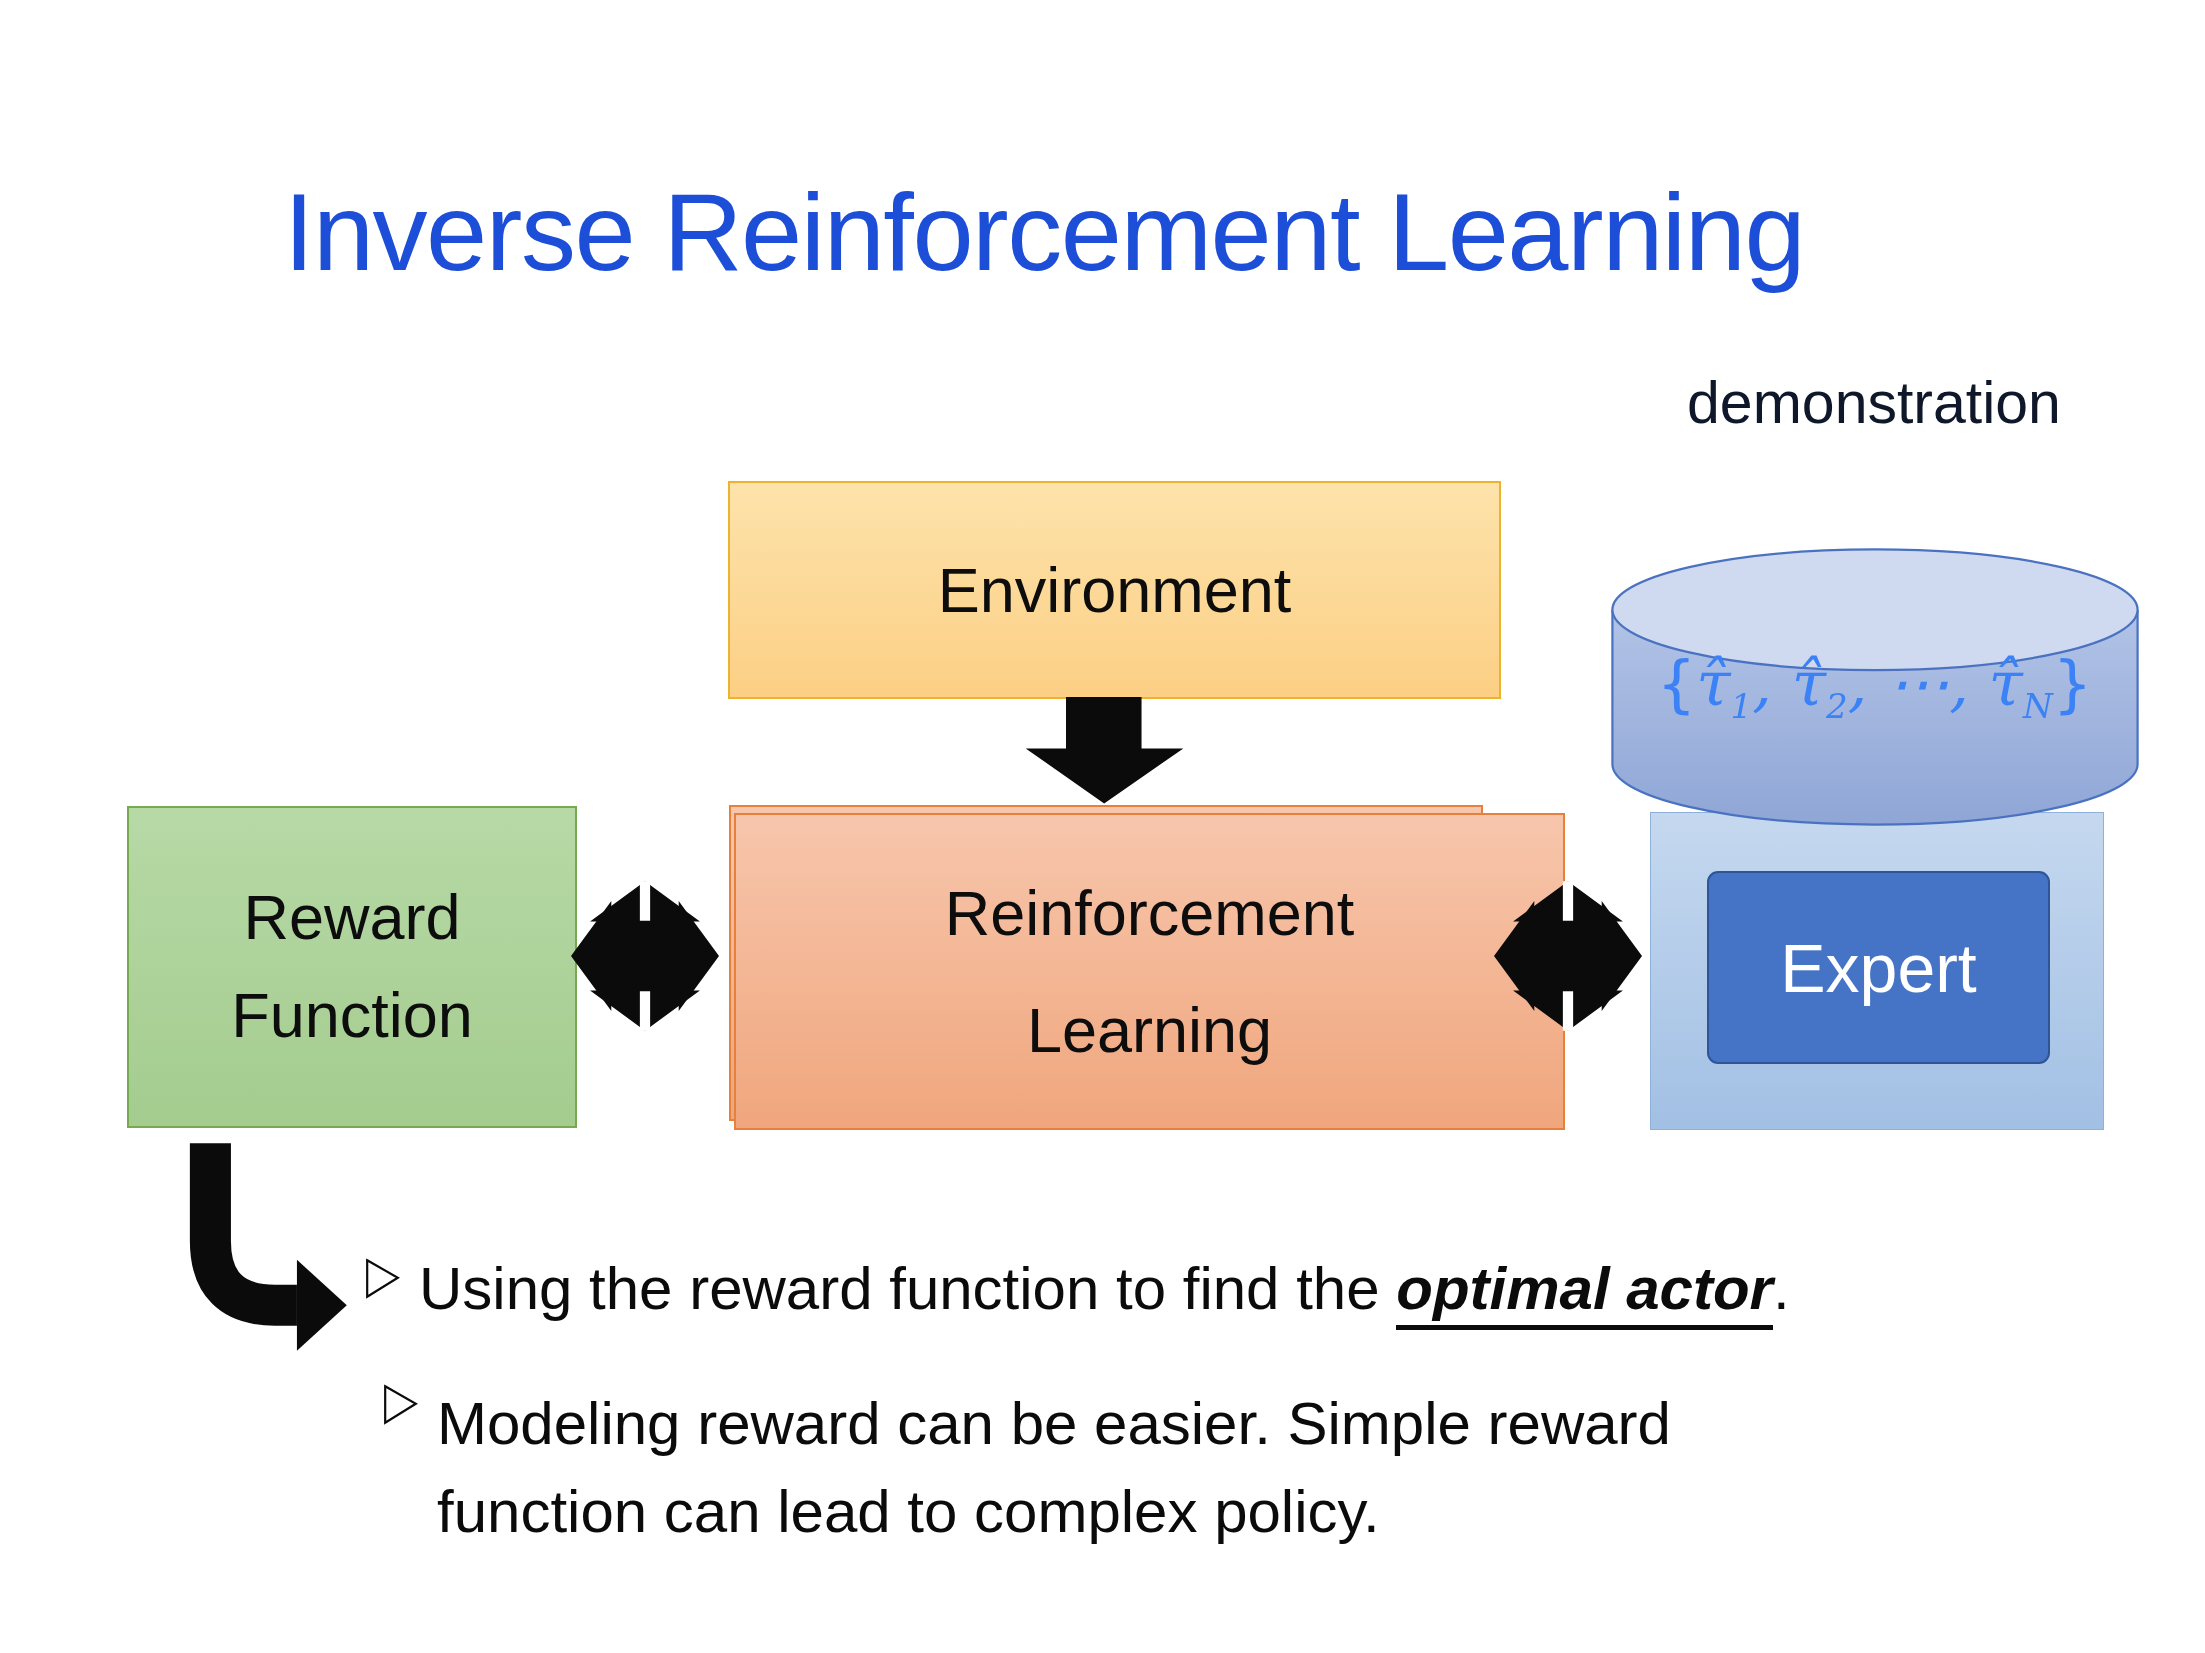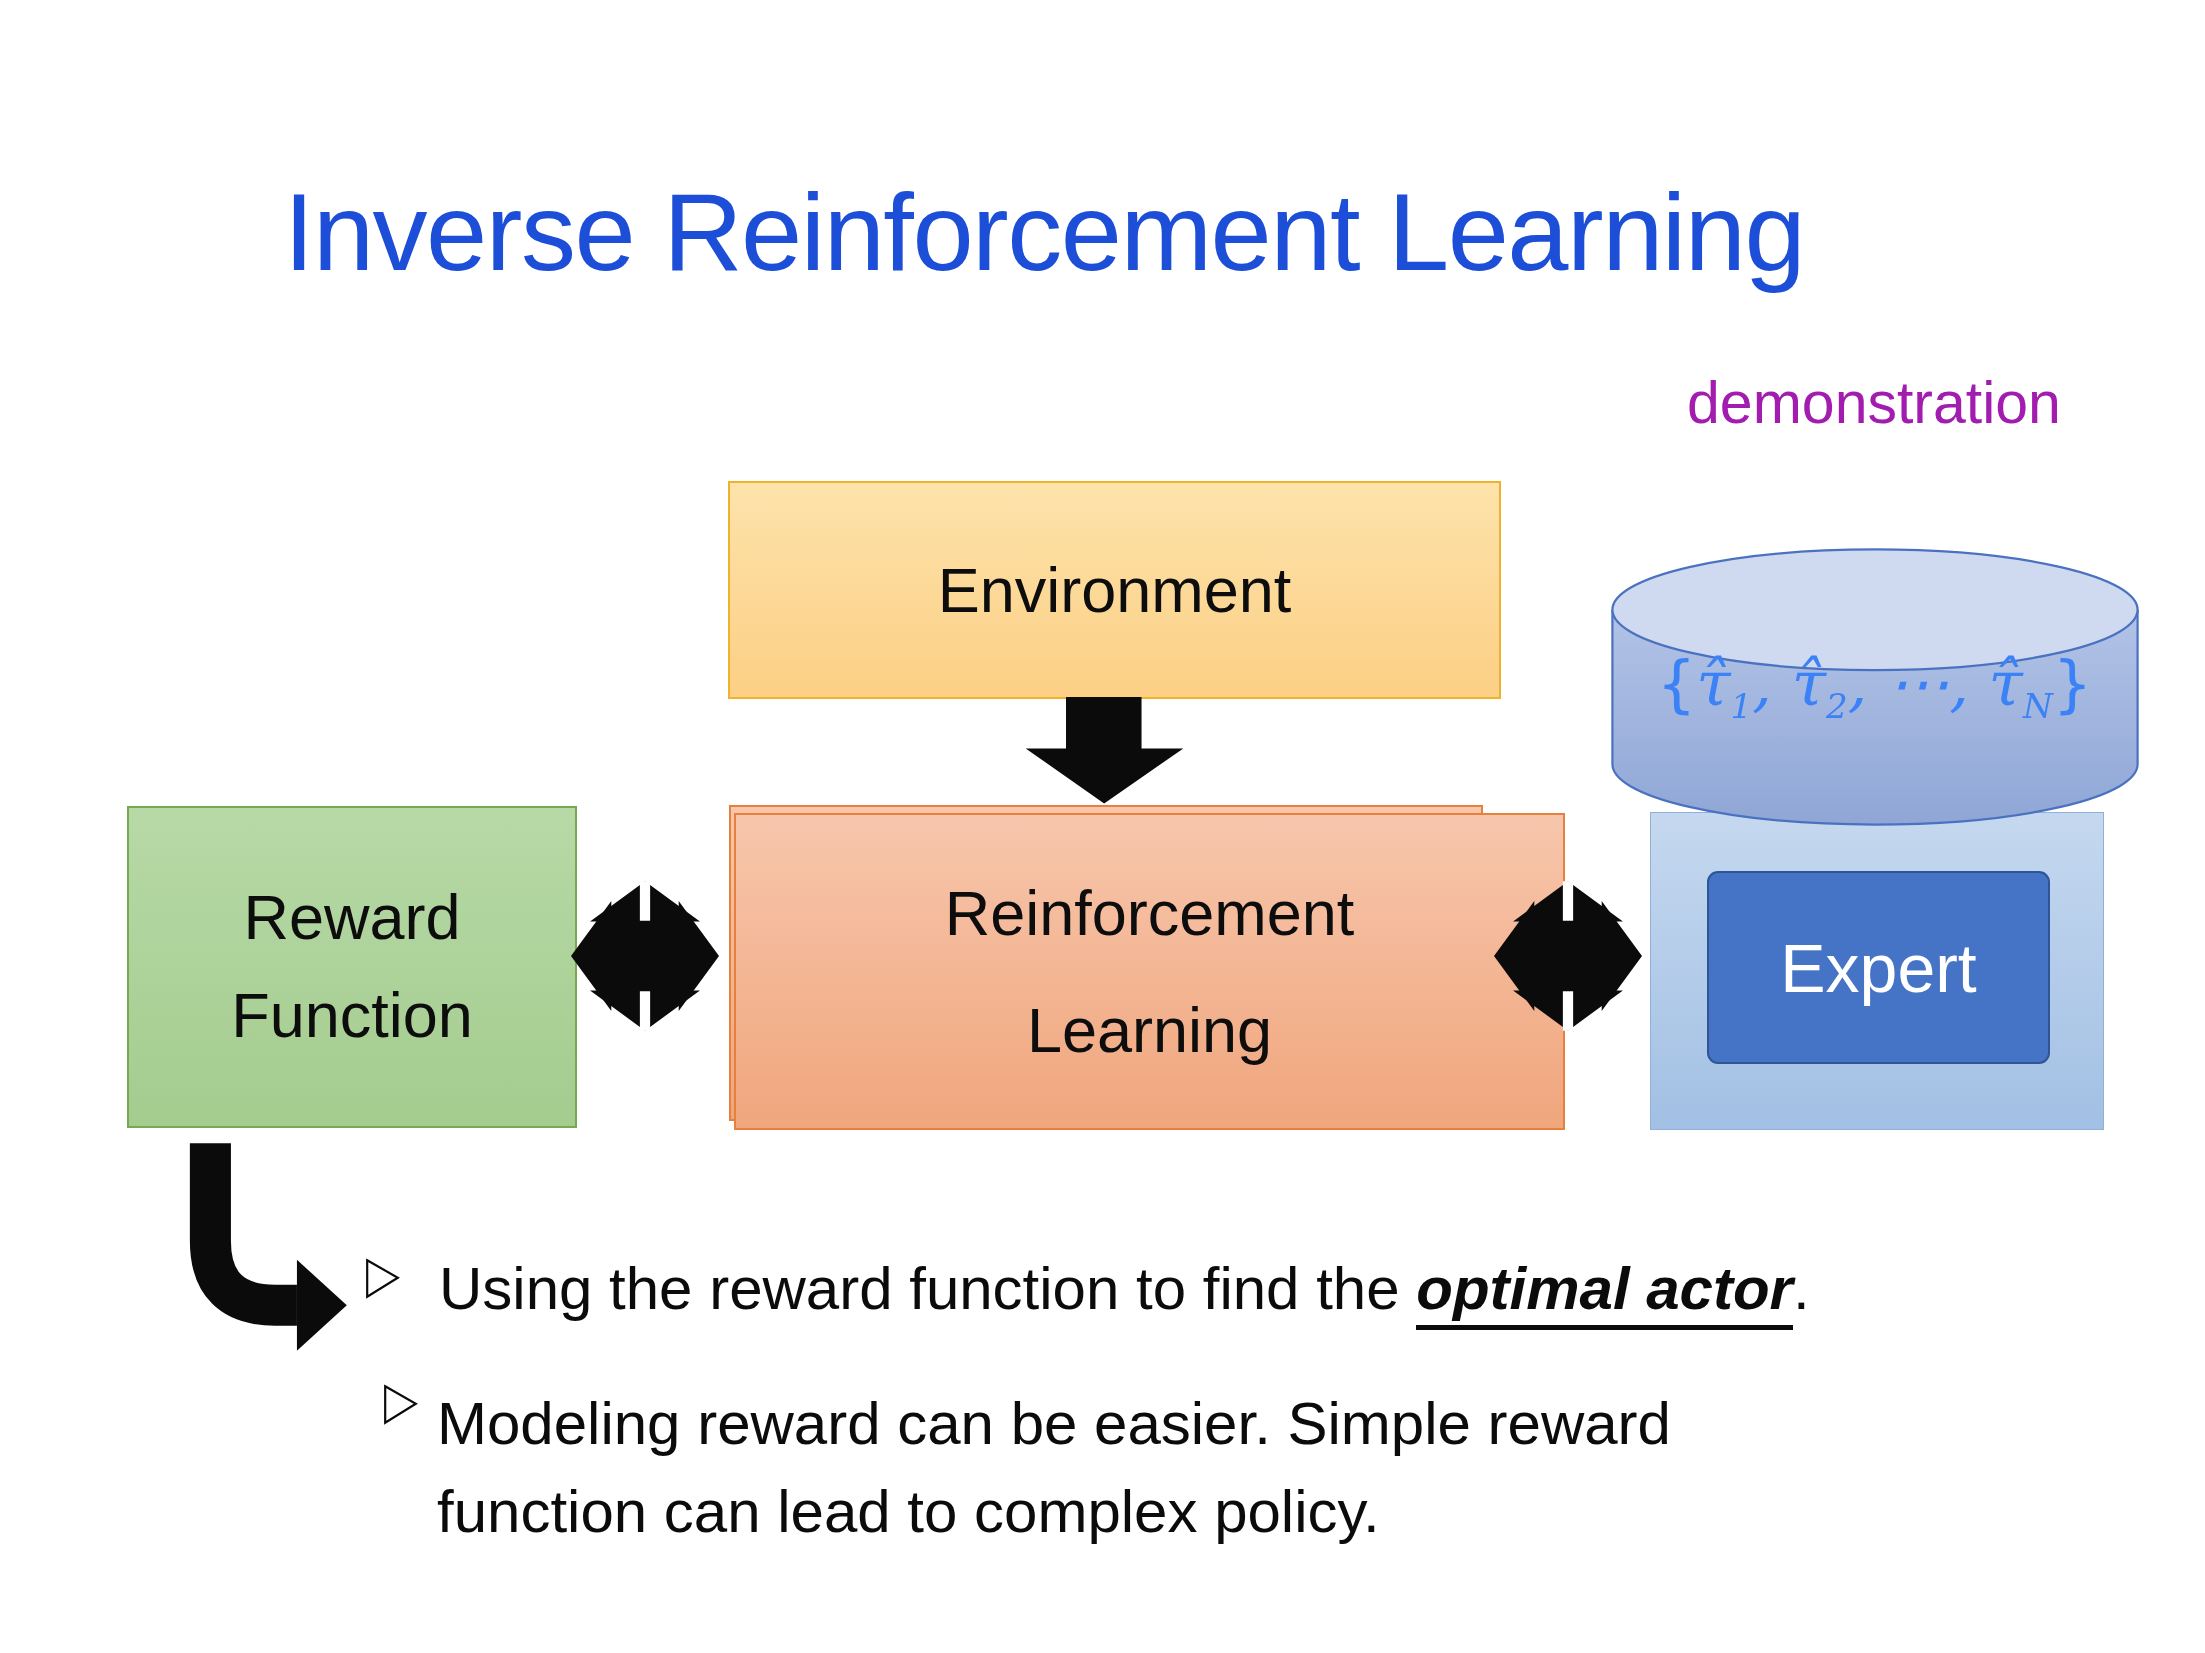--- a/index.html
+++ b/index.html
@@ -6,21 +6,21 @@
   body{width:2205px;height:1654px;position:relative;overflow:hidden;
        font-family:"Liberation Sans",sans-serif;color:#0d0d0d;}
   .abs{position:absolute;}
 
   
   .title{left:0;top:168px;width:2088px;text-align:center;
          font-size:110px;letter-spacing:-1.5px;color:#1d4ed8;white-space:nowrap;}
 
   
   .demo{left:1580px;top:362px;width:588px;text-align:center;
-        font-size:59px;line-height:1.42;color:#a21caf;}
+        font-size:59px;line-height:1.42;color:#0f172a;}
 
   
   .box{box-sizing:border-box;display:flex;align-items:center;justify-content:center;
        text-align:center;}
   .env{left:728px;top:481px;width:773px;height:218px;
        border:2.2px solid #eeb32d;
        background:linear-gradient(180deg,#fde3ab 0%,#fccf85 100%);
        font-size:63px;}
   .reward{left:127px;top:806px;width:450px;height:322px;
        border:2.9px solid #77aa50;
@@ -43,21 +43,21 @@
   
   .cyl{left:1608px;top:545px;width:534px;height:284px;}
   .formula{left:1617px;top:647px;width:515px;text-align:center;
            font-family:"DejaVu Serif",serif;font-style:italic;
            font-size:62px;color:#3b82f6;}
   .formula sub{font-size:55%;font-style:italic;}
   .formula .brace{font-family:"DejaVu Sans",sans-serif;font-style:normal;}
 
   
   .bullet{display:flex;align-items:flex-start;font-size:60px;color:#0b0b0b;}
-  .b1{left:365px;top:1254px;gap:20px;}
+  .b1{left:365px;top:1254px;}
   .b2{left:383px;top:1380px;line-height:1.46;}
   .bullet .marker{flex:0 0 auto;margin:4.4px 19px 0 0;}
   .emph{font-weight:bold;font-style:italic;border-bottom:5.1px solid #0b0b0b;
         padding-bottom:2.9px;}
   .black{fill:#0b0b0b;}
 </style>
 </head>
 <body>
 
 <div class="abs title">Inverse Reinforcement Learning</div>

